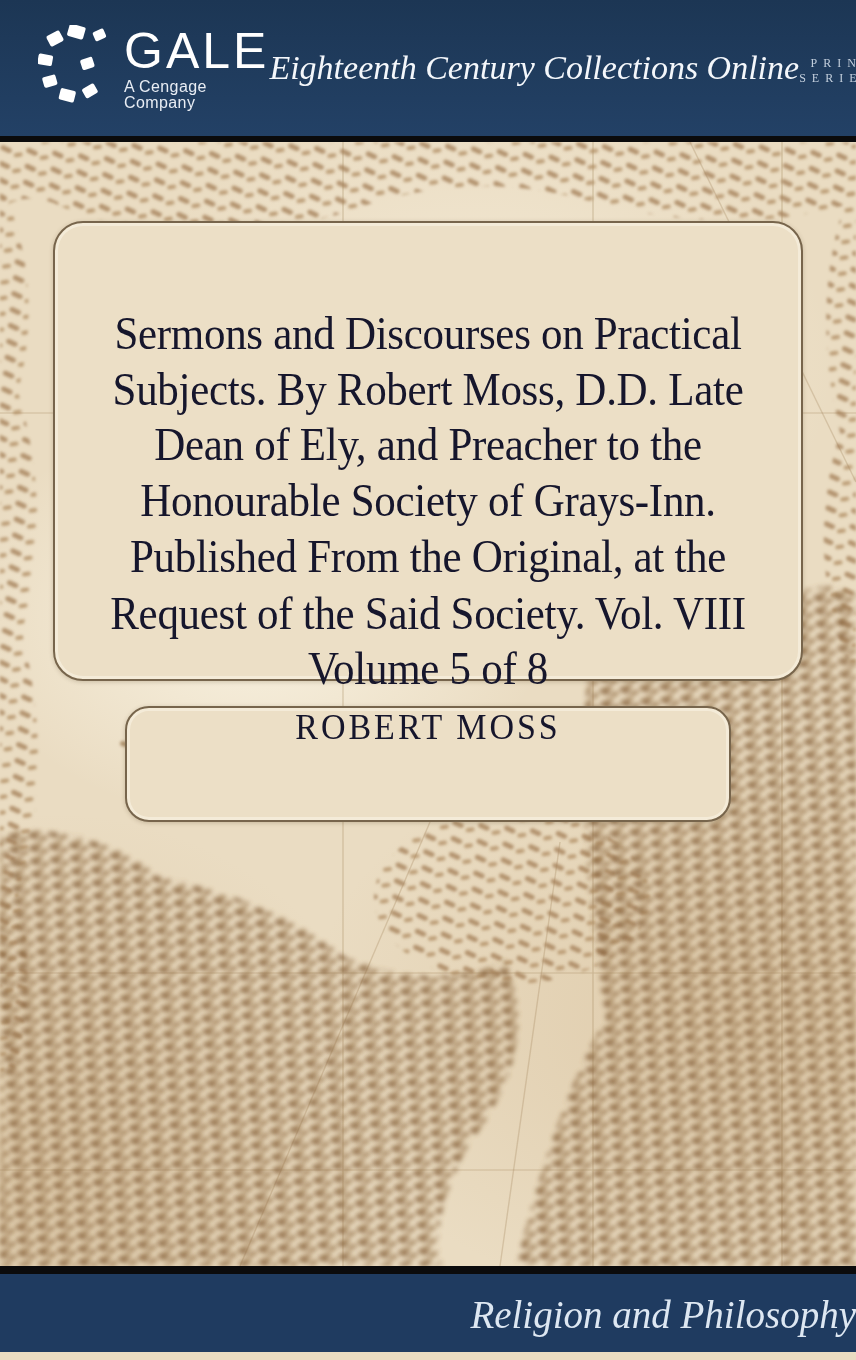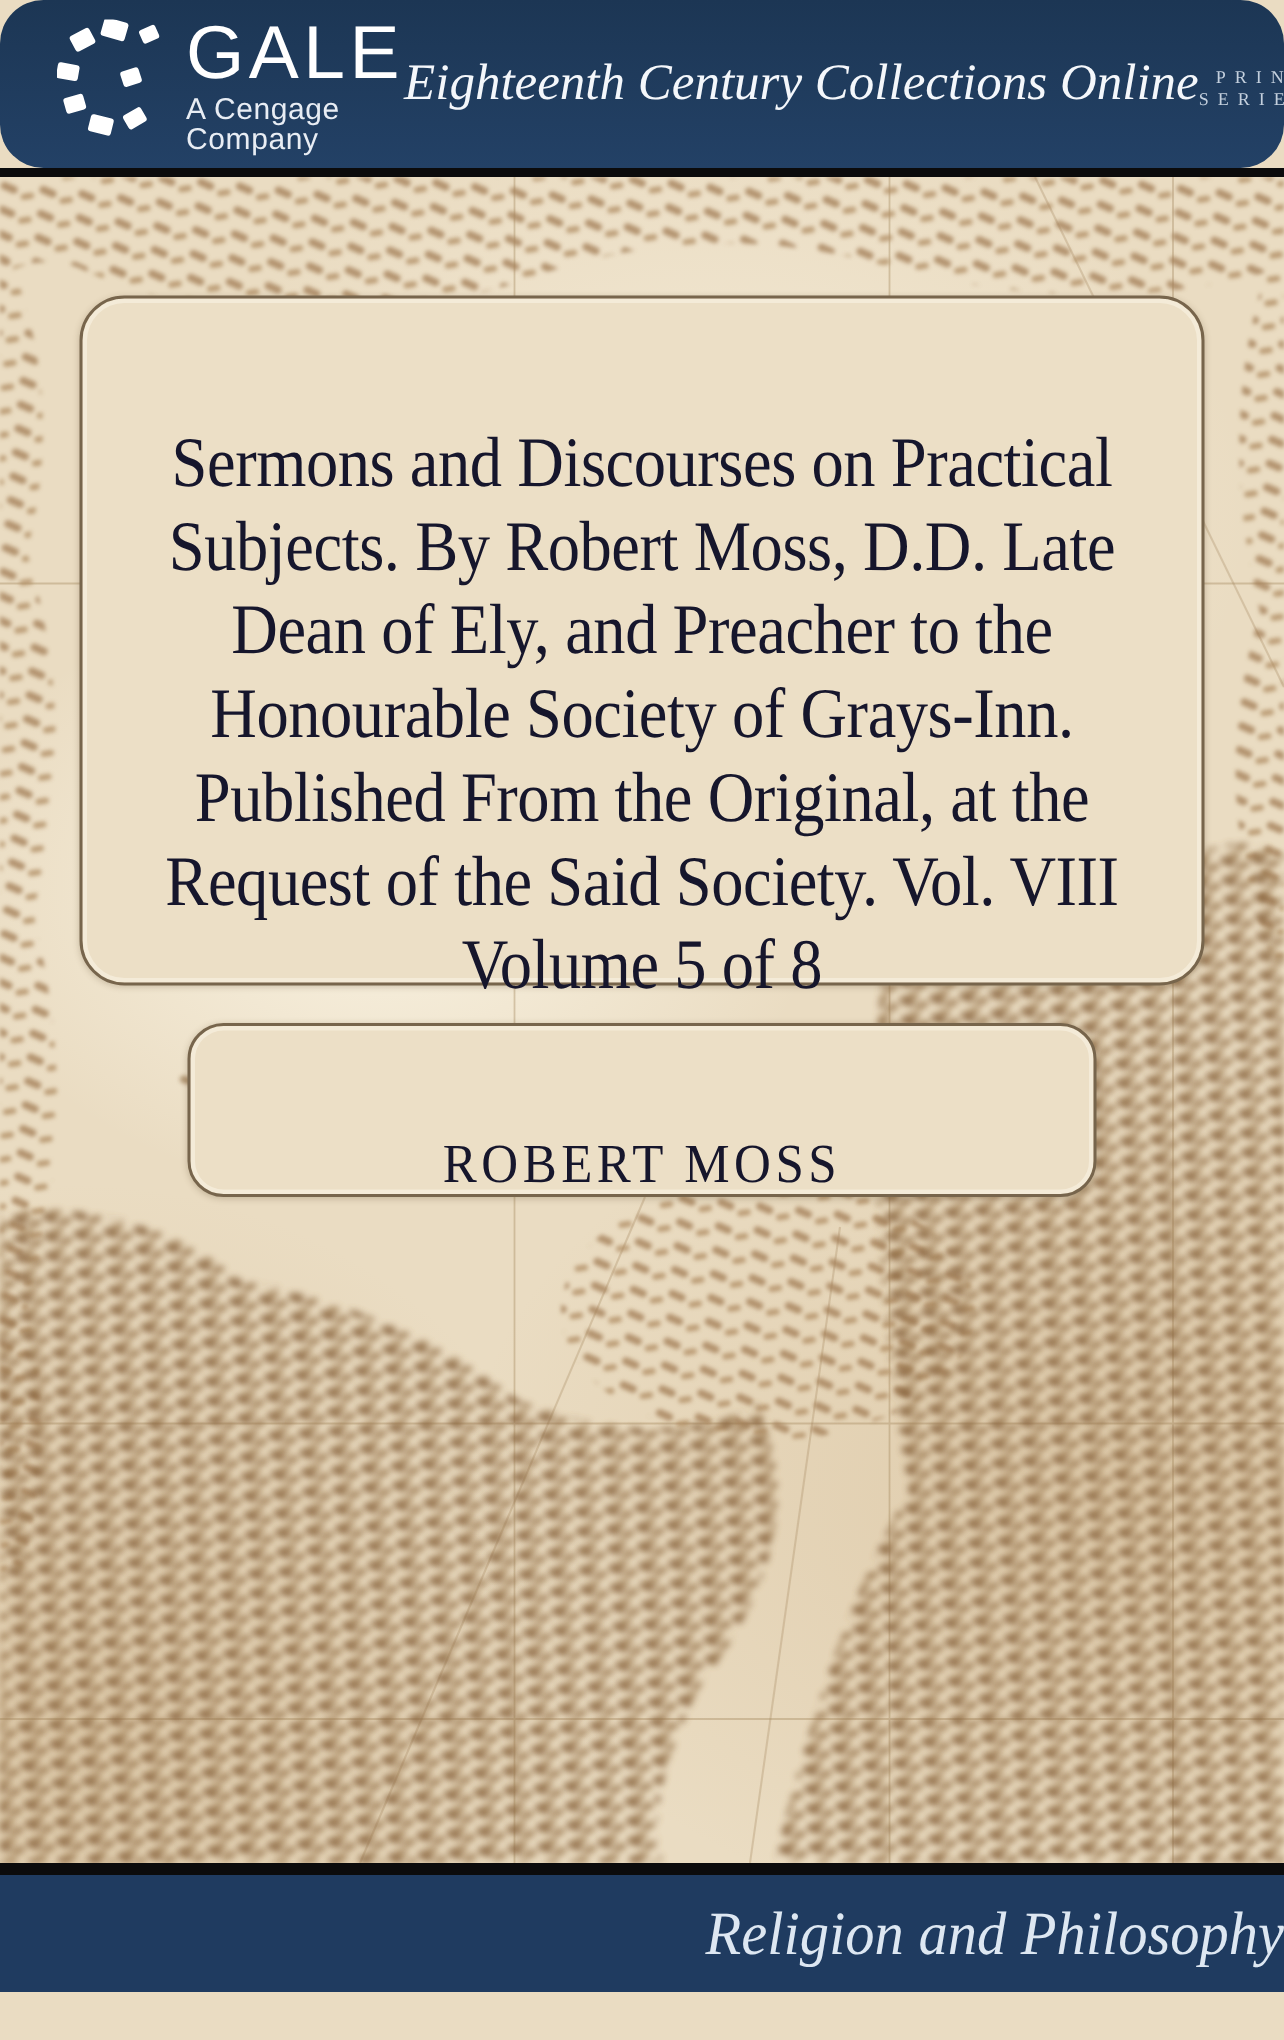--- a/index.html
+++ b/index.html
@@ -2,32 +2,32 @@
 <html><head>
 <meta charset="utf-8">
 <style>
   html,body{margin:0;padding:0;background:#444;}
   .page{
     position:relative;width:856px;height:1360px;margin:0 auto;
     font-family:"Liberation Serif", serif;overflow:hidden;background:#eadcc2;
   }
   
   .topbar{
-    height:112px;background:linear-gradient(#1c3654,#234166);
-    display:flex;align-items:center;box-sizing:border-box;padding:0 34px 0 38px;border-radius:29px;
+    height:136px;background:linear-gradient(#1c3654,#234166);
+    display:flex;align-items:center;box-sizing:border-box;padding:0 34px 0 38px;
   }
   .brand{display:flex;align-items:center;gap:8px;}
   .logo{width:78px;height:86px;flex:0 0 auto;}
   .brand-text{display:flex;flex-direction:column;line-height:1;}
   .brand-name{
     font-family:"Liberation Sans",sans-serif;font-size:50px;font-weight:500;
     color:#ffffff;letter-spacing:3px;
   }
   .brand-sub{
-    font-family:"Liberation Sans",sans-serif;font-size:20px;color:#e8edf4;
+    font-family:"Liberation Sans",sans-serif;font-size:16px;color:#e8edf4;
     letter-spacing:.4px;margin-top:3px;
   }
   .series{margin-left:auto;text-align:right;display:flex;flex-direction:row;}
   .series-title{font-style:italic;font-size:34px;color:#f4f7fb;white-space:nowrap;}
   .series-sub{font-size:12px;letter-spacing:6px;color:#c3cfdd;margin-top:7px;}
   .rule{background:#0b0b0c;}
   .rule-top{height:6px;}
   .rule-bottom{height:8px;}
   
   .parchment{
@@ -49,21 +49,21 @@
     left:53px;top:79px;width:750px;height:460px;border-radius:30px;
     display:flex;align-items:flex-end;justify-content:center;
   }
   .title{
     text-align:center;color:#16162c;font-size:43px;line-height:1.18;
     letter-spacing:-0.3px;transform:scaleY(1.1);
   }
   .title-line{white-space:nowrap;}
   .author-panel{
     left:125px;top:564px;width:606px;height:116px;border-radius:24px;
-    display:flex;align-items:flex-end;justify-content:center;
+    display:flex;align-items:flex-start;justify-content:center;
   }
   .author{
     font-size:34px;letter-spacing:3px;color:#16162c;transform:scaleY(1.08);
     white-space:nowrap;
   }
   
   .bottombar{
     height:78px;background:#1f3b60;display:flex;align-items:center;justify-content:flex-end;
   }
   .category{

